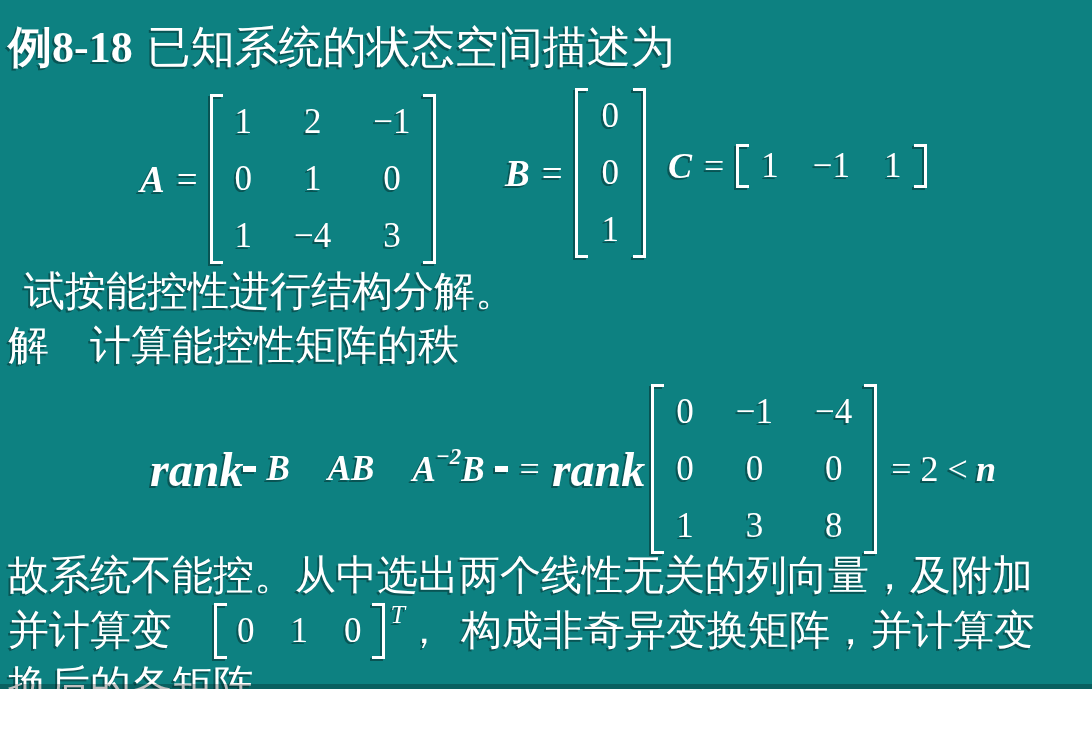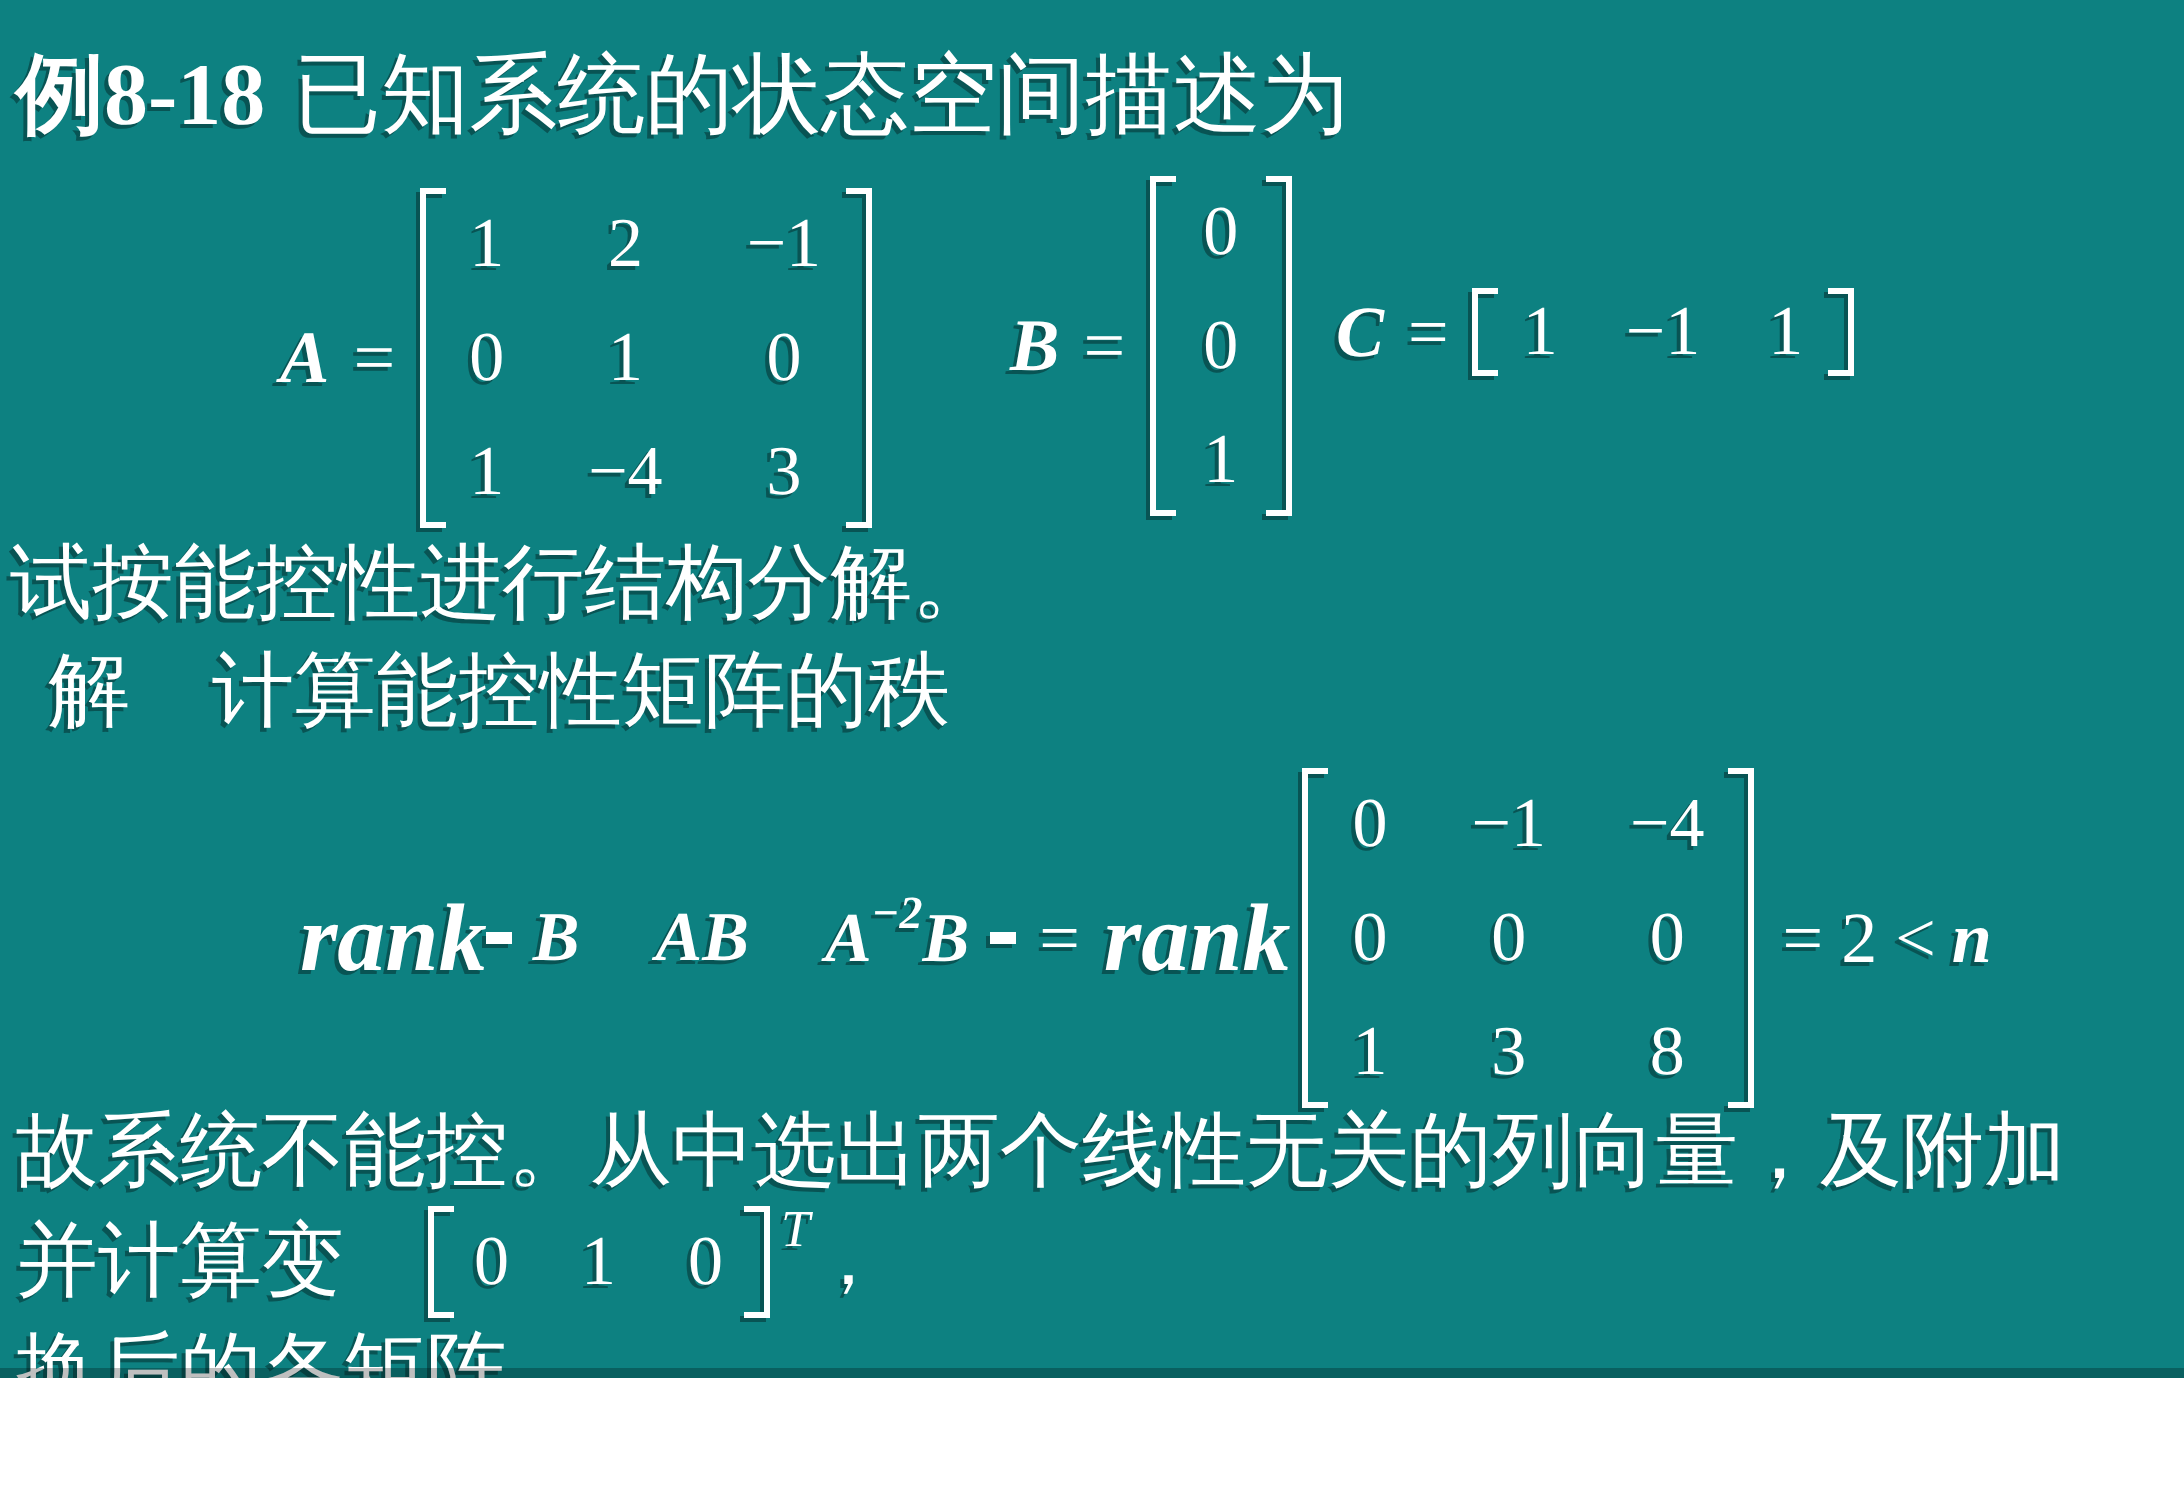--- a/index.html
+++ b/index.html
@@ -49,22 +49,22 @@
   .matA { left: 140px; top: 94px; font-size: 37px; }
   .matB { left: 505px; top: 88px; font-size: 37px; }
   .matB .cells { row-gap: 17px; padding: 8px 6px; }
 
   
   .matC { left: 668px; top: 144px; font-size: 36px; }
   .rowvec .cells { grid-auto-flow: column; column-gap: 34px; padding: 2px 4px; font-size: 35px; }
 
   
   .cn { font-size: 41px; white-space: nowrap; }
-  .line-prompt { left: 5px; top: 264px; }
-  .line-solve  { left: 24px; top: 318px; font-family: Liberation Serif, serif; }
+  .line-prompt { left: 24px; top: 264px; }
+  .line-solve  { left: 8px; top: 318px; font-family: Liberation Serif, serif; }
 
   
   .rankeq { left: 150px; top: 384px; }
   .rankeq .word { font-size: 48px; }
   .rvec { align-self: center; height: 62px; align-items: center; }
   .rvec .cells { column-gap: 38px; font-size: 35px; padding: 0 2px; }
   .rvec .brk { }
   sup.msup { font-family: "Liberation Serif", serif; font-weight: bold; font-style: italic; font-size: 23px; position: relative; top: -4px; }
   .result { font-size: 36px; margin-left: 14px; }
 
@@ -179,19 +179,20 @@
           <span class="brk l"></span>
           <span class="cells" style="grid-auto-flow: column;">
             <span>0</span>
             <span>1</span>
             <span>0</span>
           </span>
           <span class="brk r"></span>
         </span>
         <span class="ivec-sup">T</span>
         <span class="ivec-comma">，</span>
+        <span>构成非奇异变换矩阵，并计算变</span>
       </div>
       <div class="pline">换后的各矩阵。</div>
     </div>
 
   </div>
   <div class="abs bottom-edge"></div>
 </div>
 
 </body></html>

